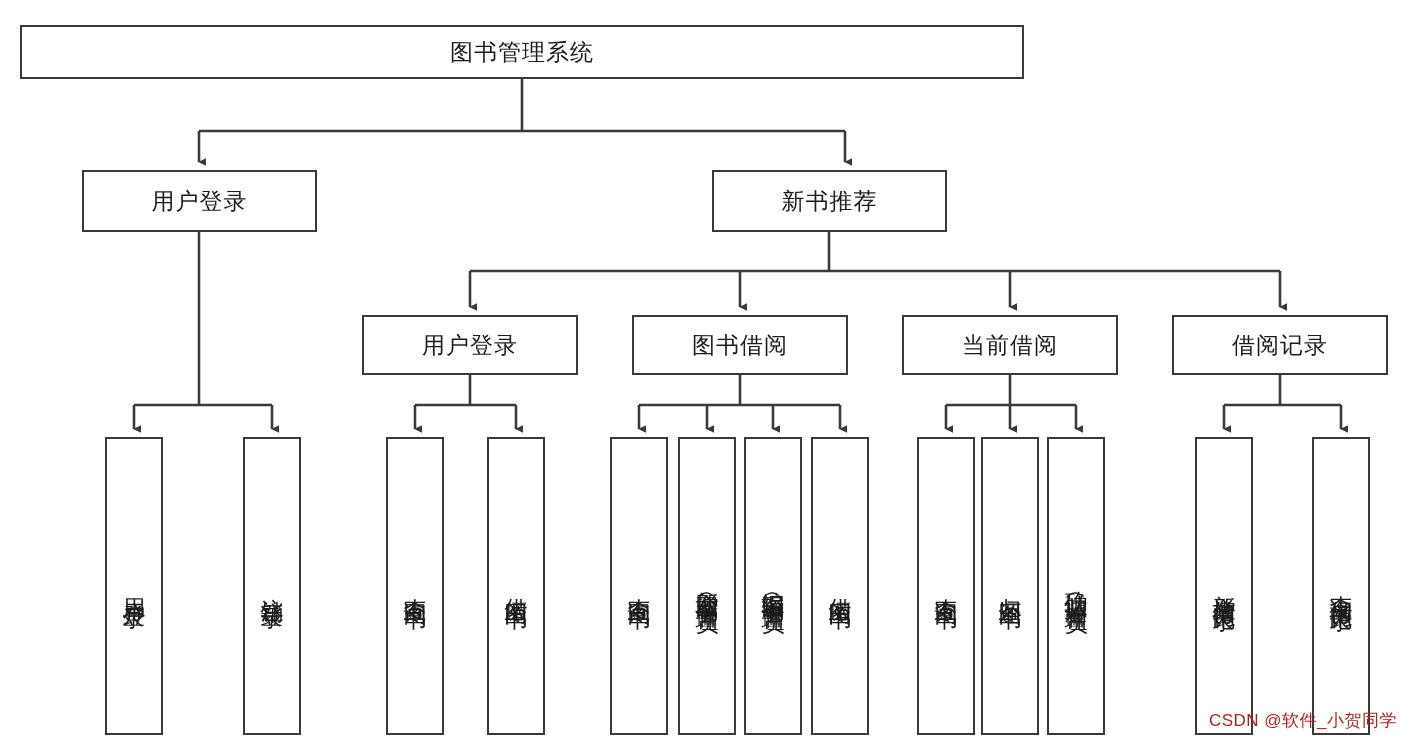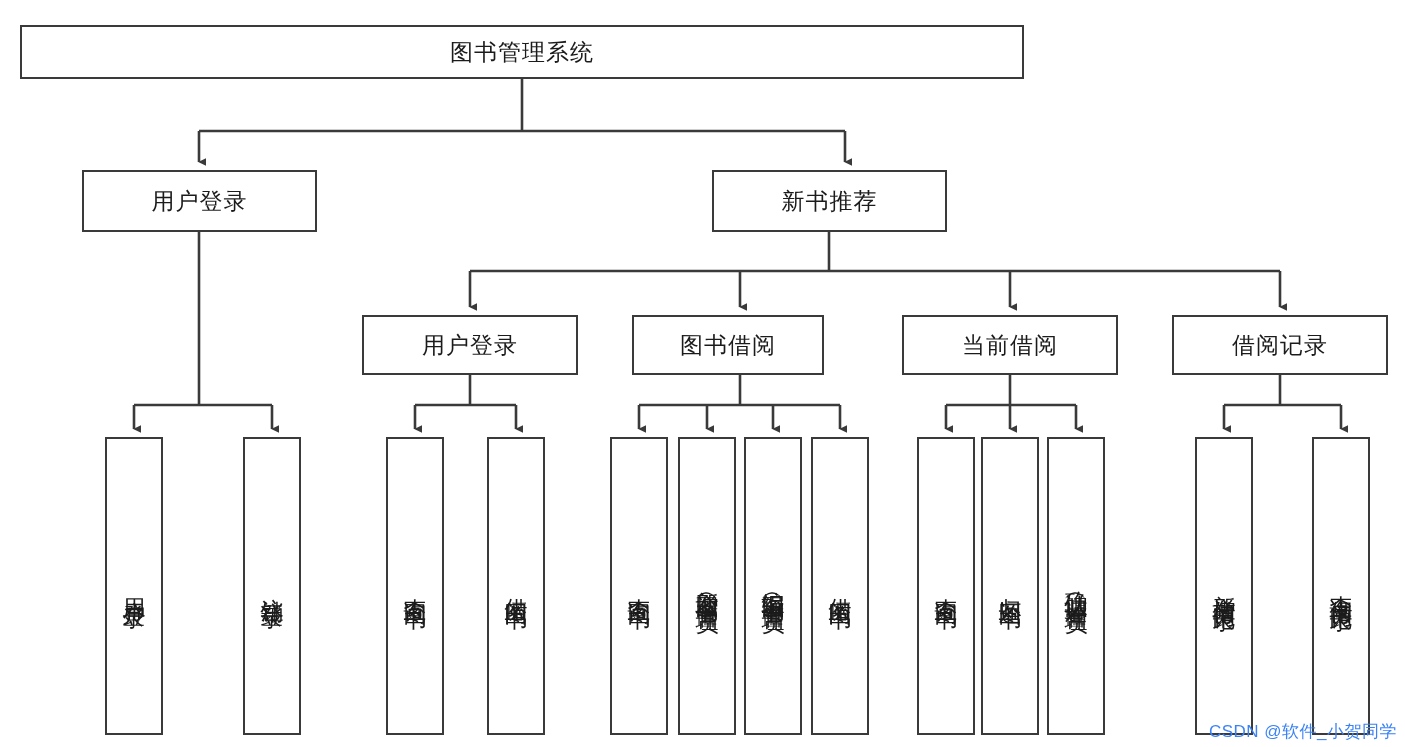--- a/index.html
+++ b/index.html
@@ -52,23 +52,23 @@
     white-space: nowrap;
     display: block;
   }
   .node .hlabel {
     white-space: nowrap;
     display: block;
   }
   .watermark {
     position: absolute;
     right: 8px;
-    bottom: 4px;
+    bottom: 15px;
     font-size: 17px;
-    color: #3b82f6;
+    color: #b91c1c;
     letter-spacing: 0.5px;
     white-space: nowrap;
     font-family: "Liberation Sans", sans-serif;
     margin-top: 24px;
   }
 </style>
 </head>
 <body>
 
 <div id="diagram-root">
@@ -141,21 +141,21 @@
   <div class="node horizontal" style="left:82px; top:170px; width:235px; height:62px;">
     <span class="hlabel">用户登录</span>
   </div>
   <div class="node horizontal" style="left:712px; top:170px; width:235px; height:62px;">
     <span class="hlabel">新书推荐</span>
   </div>
 
   <div class="node horizontal" style="left:362px; top:315px; width:216px; height:60px;">
     <span class="hlabel">用户登录</span>
   </div>
-  <div class="node horizontal" style="left:632px; top:315px; width:192px; height:60px;">
+  <div class="node horizontal" style="left:632px; top:315px; width:216px; height:60px;">
     <span class="hlabel">图书借阅</span>
   </div>
   <div class="node horizontal" style="left:1172px; top:315px; width:216px; height:60px;">
     <span class="hlabel">借阅记录</span>
   </div>
   <div class="node horizontal" style="left:902px; top:315px; width:216px; height:60px;">
     <span class="hlabel">当前借阅</span>
   </div>
 
   <div class="node vertical" style="left:105px; top:437px; width:58px; height:298px;">

